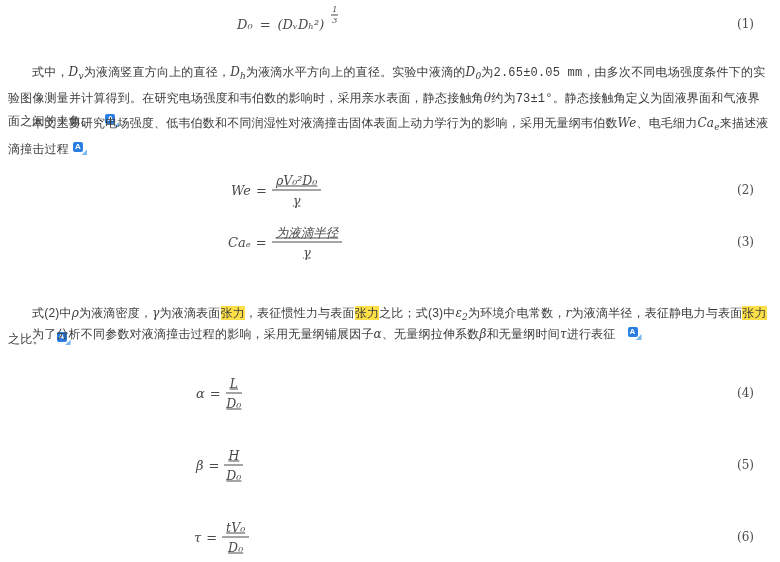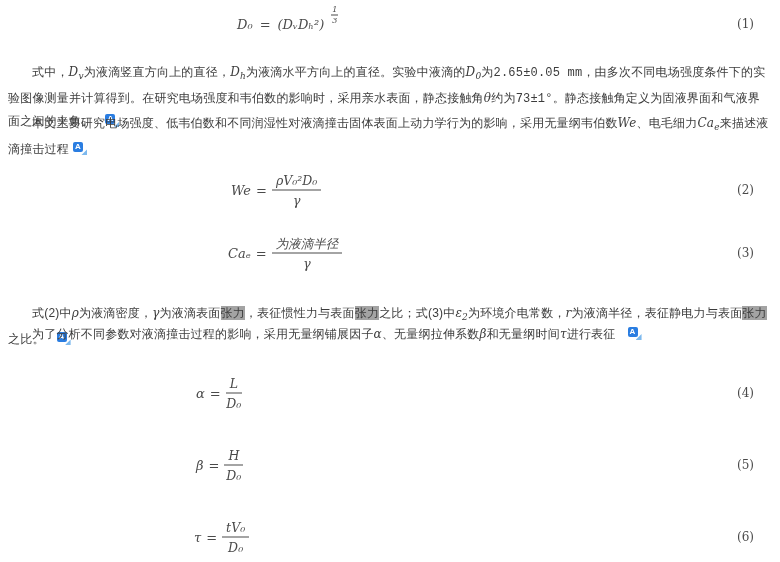--- a/index.html
+++ b/index.html
@@ -9,33 +9,33 @@
     font-family:"Liberation Sans", sans-serif; color:#3c3c3c;
   }
   
   .para {
     position:absolute; left:8px; width:764px;
     font-size:12px; line-height:22px; text-indent:24px; letter-spacing:0.2px;
   }
   .m { font-family:"DejaVu Serif", serif; font-style:italic; }
   sub.ms { font-family:"DejaVu Serif", serif; font-style:italic; font-size:9px; }
   .n { font-family:Liberation Mono, monospace; }
-  .hl { background:#a3a3a3; }
+  .hl { background:#fde047; }
   
   .eq-row { position:absolute; left:0; width:780px; color:#4a4a4a; }
   .eq {
     position:absolute; top:50%; transform:translateY(-50%);
     display:flex; align-items:center; gap:5px;
     font-family:"DejaVu Serif", serif; font-style:italic; font-size:13px;
   }
   .eqnum {
     position:absolute; right:26px; top:50%; transform:translateY(-50%);
     font-family:"DejaVu Serif", serif; font-style:normal; font-size:12px; color:#4a4a4a;
   }
-  .frac { display:inline-flex; flex-direction:column; align-items:center; line-height:15px; font-size:12.5px; }
+  .frac { display:inline-flex; flex-direction:column; align-items:center; line-height:15px; font-size:12.5px;text-decoration:underline; }
   .frac .fnum { border-bottom:1px solid #4a4a4a; padding:0 4px 2px; }
   .frac .fden { padding-top:2px; }
   .supfrac {
     display:inline-flex; flex-direction:column; align-items:center;
     font-size:8px; line-height:8px; position:relative; top:-9px; margin-left:2px;
   }
   .supfrac .sf-num { border-bottom:1px solid #4a4a4a; padding:0 1px 1px; }
   .supfrac .sf-den { padding-top:1px; }
   
   .ticon {
@@ -80,21 +80,21 @@
         <span>We</span>
         <span>=</span>
         <span class="frac">
           <span class="fnum">ρV₀²D₀</span>
           <span class="fden">γ</span>
         </span>
       </div>
     <div class="eqnum">(2)</div>
   </div>
 
-  <div class="eq-row" style="top:232px;height:42px;">
+  <div class="eq-row" style="top:221px;height:42px;">
     <div class="eq" style="left:228px;">
         <span>Caₑ</span>
         <span>=</span>
         <span class="frac">
           <span class="fnum">为液滴半径</span>
           <span class="fden">γ</span>
         </span>
       </div>
     <div class="eqnum">(3)</div>
   </div>

